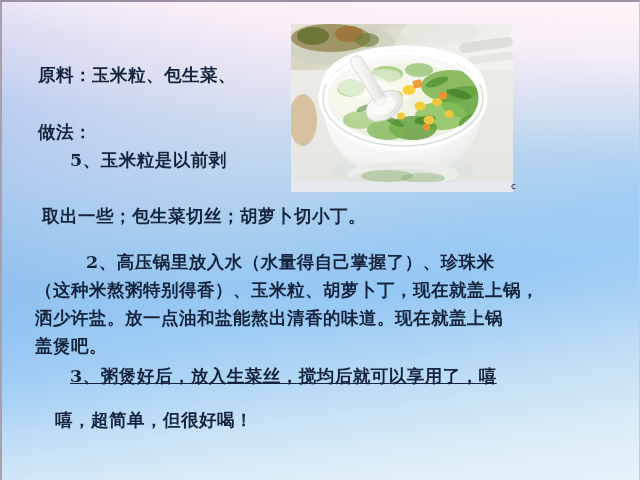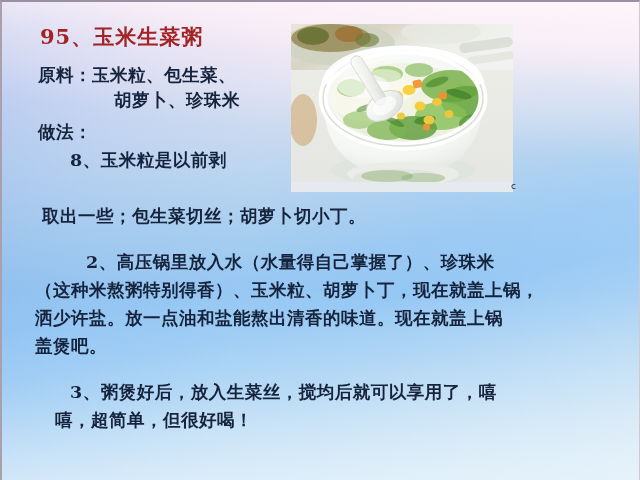--- a/index.html
+++ b/index.html
@@ -103,21 +103,21 @@
 
   #s1-l1 { left: 68px;  top: 148px; }
   #s1-l2 { left: 33px;  top: 176px; }
   #s1-l3 { left: 40px;  top: 204px; }
 
   #s2-l1 { left: 84px;  top: 250px; }
   #s2-l2 { left: 33px;  top: 278px; }
   #s2-l3 { left: 33px;  top: 306px; }
   #s2-l4 { left: 33px;  top: 334px; }
 
-  #s3-l1 { left: 68px;  top: 380px; }
+  #s3-l1 { left: 68px;  top: 364px; text-decoration: underline; }
   #s3-l2 { left: 33px;  top: 408px; padding-left: 20px; }
 
   
   #photo {
     position: absolute;
     left: 289px;
     top: 22px;
     width: 222px;
     height: 168px;
     overflow: hidden;
@@ -253,28 +253,26 @@
       <ellipse cx="108" cy="154" rx="46" ry="9" fill="#dfe6dc" opacity="0.9"></ellipse>
       <ellipse cx="96" cy="152" rx="26" ry="6" fill="#8fae6e" opacity="0.45"></ellipse>
       <ellipse cx="132" cy="154" rx="22" ry="5" fill="#7fa660" opacity="0.35"></ellipse>
       <rect x="0" y="158" width="222" height="10" fill="#e6eaf0" opacity="0.9"></rect>
     </svg>
   </div>
   <div id="photo-mark">c</div>
 
   <div id="content">
 
-    <div id="title">95、玉米生菜粥</div>
 
     <div class="cn line" id="ing-1">原料：玉米粒、包生菜、</div>
-    <div class="cn line" id="ing-2">胡萝卜、珍珠米</div>
 
     <div class="cn line" id="method-label">做法：</div>
 
-    <div class="cn line" id="s1-l1">8、玉米粒是以前剥</div>
+    <div class="cn line" id="s1-l1">5、玉米粒是以前剥</div>
     <div class="cn line" id="s1-l3">取出一些；包生菜切丝；胡萝卜切小丁。</div>
 
     <div class="cn line" id="s2-l1">2、高压锅里放入水（水量得自己掌握了）、珍珠米</div>
     <div class="cn line" id="s2-l2">（这种米熬粥特别得香）、玉米粒、胡萝卜丁，现在就盖上锅，</div>
     <div class="cn line" id="s2-l4">盖煲吧。</div>
     <div class="cn line" id="s2-l3">洒少许盐。放一点油和盐能熬出清香的味道。现在就盖上锅</div>
 
     <div class="cn line" id="s3-l1">3、粥煲好后，放入生菜丝，搅均后就可以享用了，嘻</div>
     <div class="cn line" id="s3-l2">嘻，超简单，但很好喝！</div>
 

